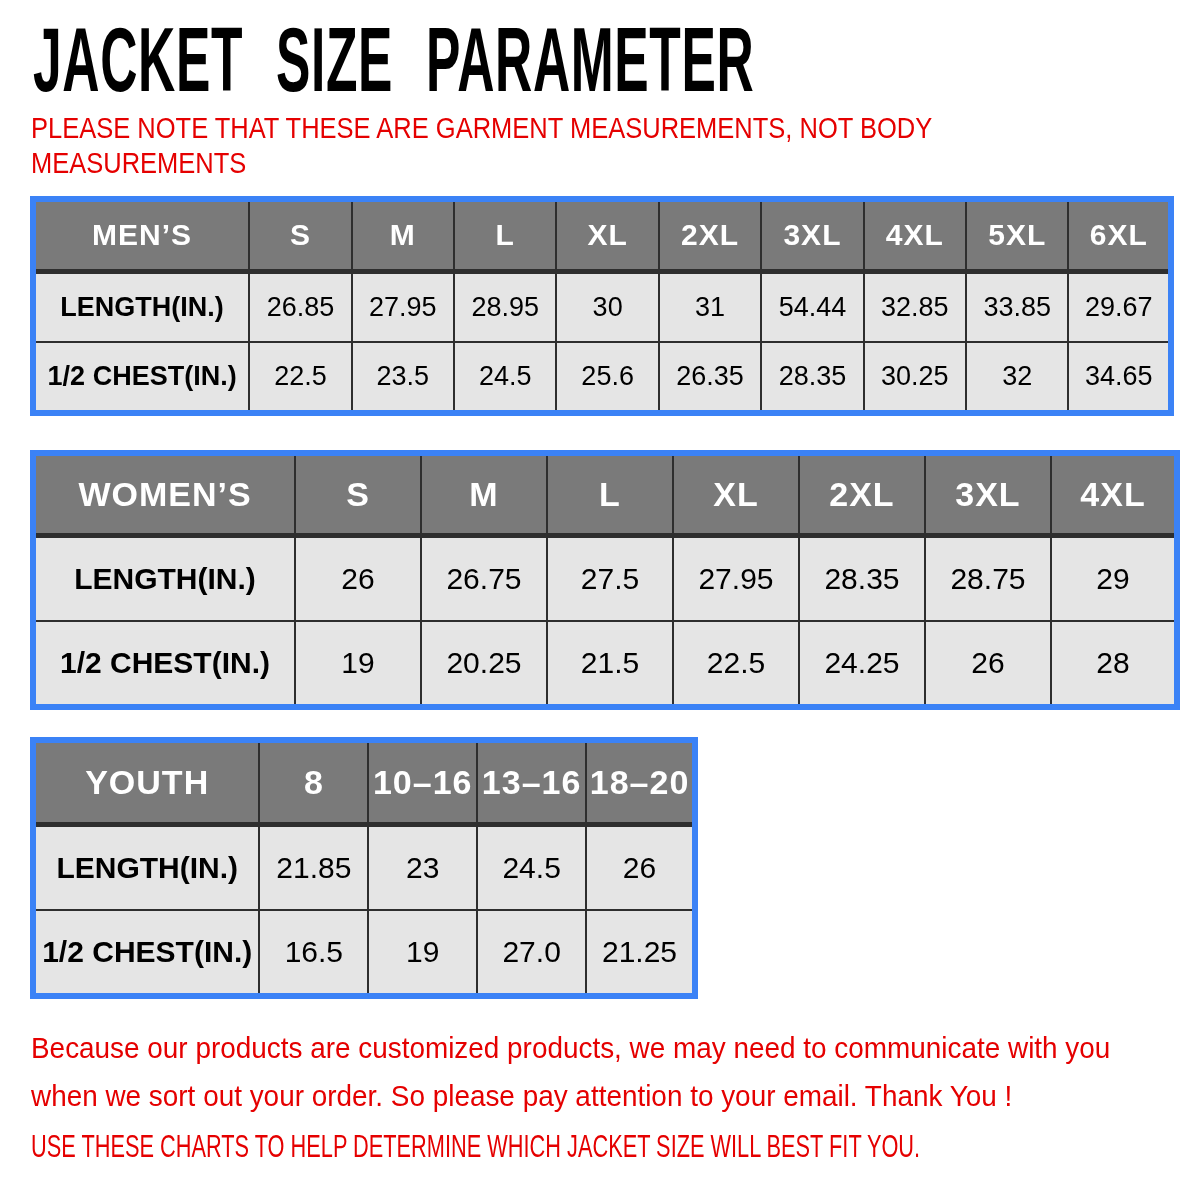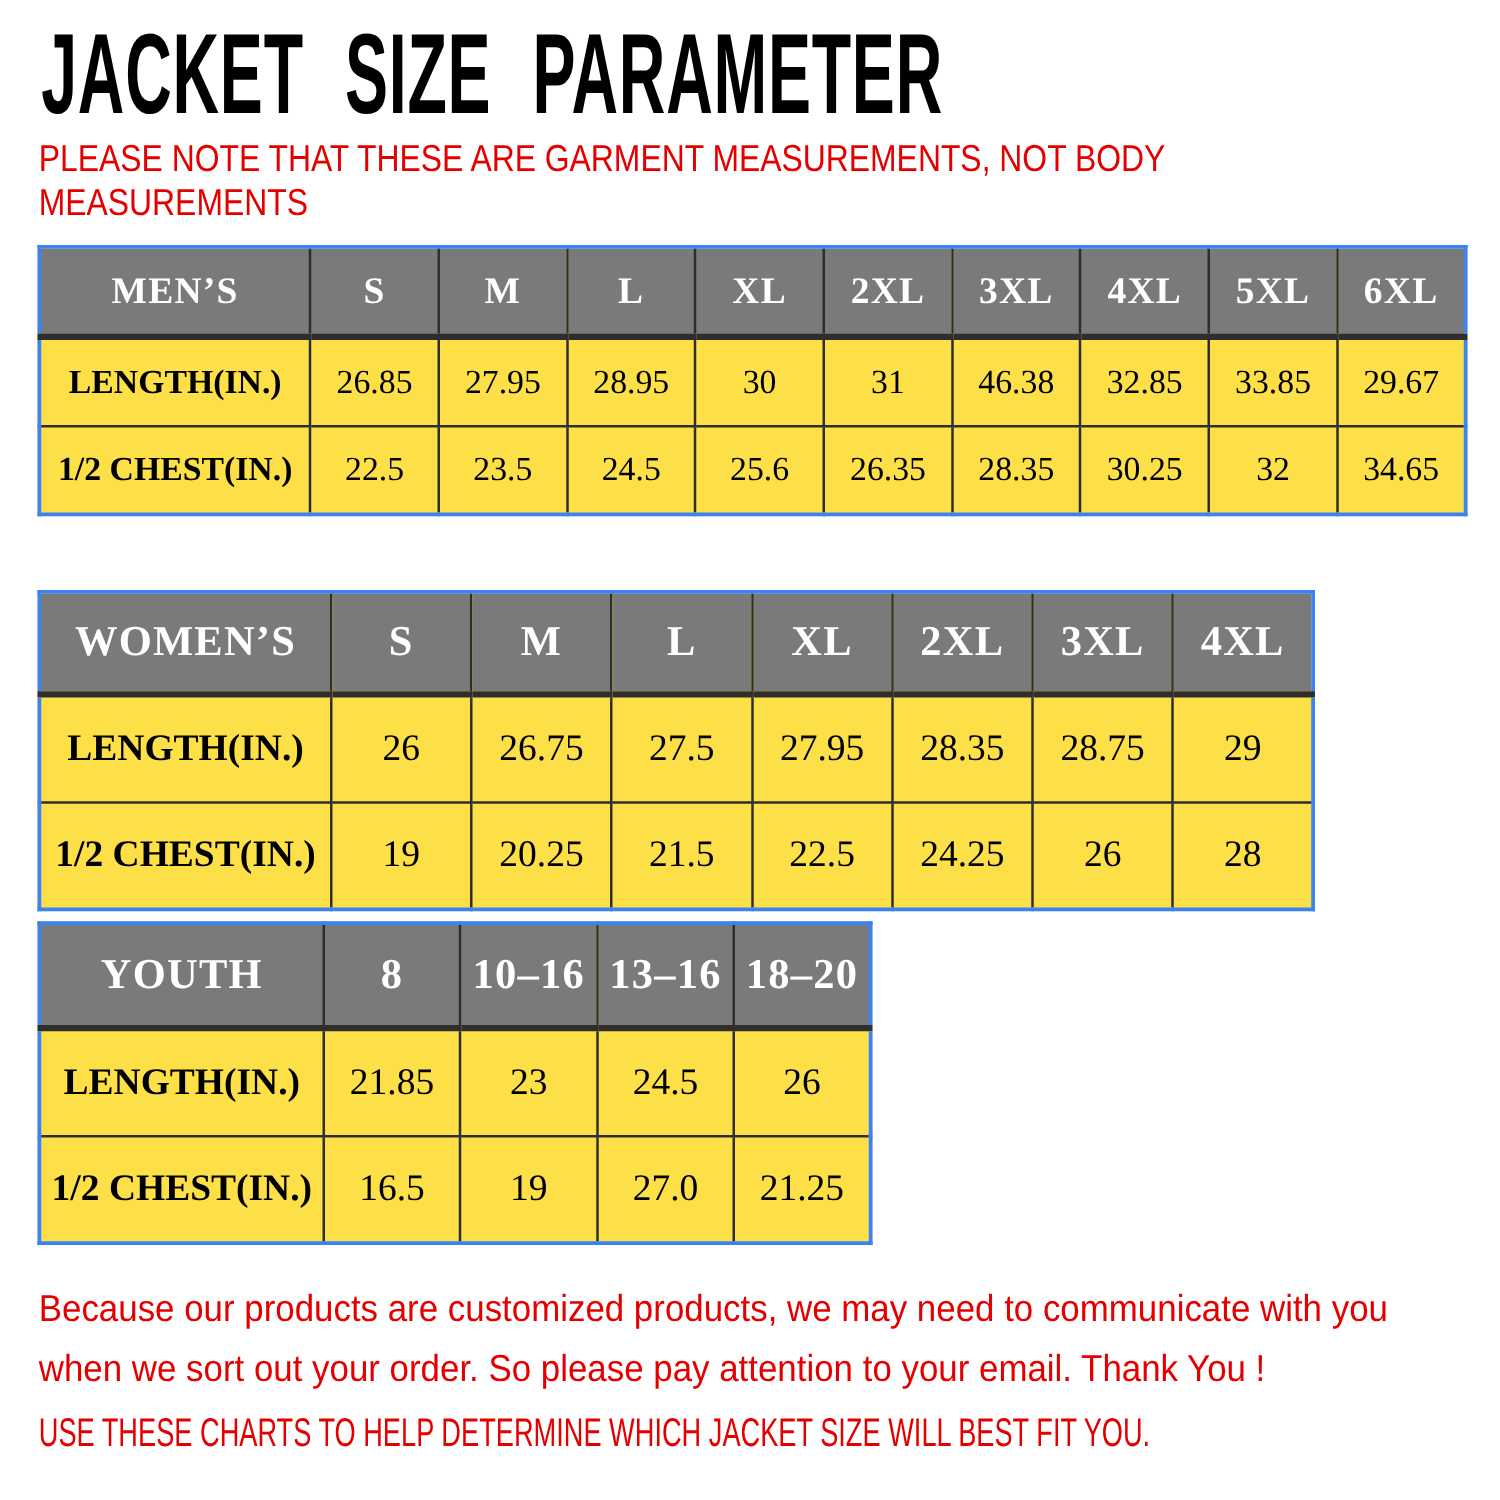--- a/index.html
+++ b/index.html
@@ -42,23 +42,22 @@
     white-space: nowrap;
     transform: scaleX(0.85);
     transform-origin: left top;
   }
 
   
   table.sizes {
     position: absolute;
     border-collapse: collapse;
     table-layout: fixed;
-    border: 3px solid #3b82f6;
-    background: #fde047;
-    font-family: Liberation Serif, serif;
+    border: 6px solid #3b82f6;
+    background: #e5e5e5;
   }
   table.sizes th, table.sizes td {
     border: 2px solid #2e2e2e;
     text-align: center;
     vertical-align: middle;
     padding: 0;
     overflow: hidden;
     color: #000000;
   }
   table.sizes thead th {
@@ -70,21 +69,21 @@
   }
   table.sizes tbody td:first-child { font-weight: bold; }
 
   .mens   { left: 30px; top: 196px; width: 1144px; }
   .mens   thead tr { height: 72px; }
   .mens   tbody tr { height: 71px; }
   .mens   thead th { font-size: 30px; }
   .mens   tbody td { font-size: 27px; }
   .mens   th:first-child { width: 19%; }
 
-  .womens { left: 30px; top: 472px; width: 1022px; }
+  .womens { left: 30px; top: 450px; width: 1150px; }
   .womens thead tr { height: 82px; }
   .womens tbody tr { height: 86px; }
   .womens thead th { font-size: 34px; }
   .womens tbody td { font-size: 30px; }
   .womens th:first-child { width: 22.9%; }
 
   .youth  { left: 30px; top: 737px; width: 668px; }
   .youth  thead tr { height: 84px; }
   .youth  tbody tr { height: 86px; }
   .youth  thead th { font-size: 34px; }
@@ -143,21 +142,21 @@
         </tr>
       </thead>
       <tbody>
         <tr>
           <td>LENGTH(IN.)</td>
           <td>26.85</td>
           <td>27.95</td>
           <td>28.95</td>
           <td>30</td>
           <td>31</td>
-          <td>46.38</td>
+          <td>54.44</td>
           <td>32.85</td>
           <td>33.85</td>
           <td>29.67</td>
         </tr>
         <tr>
           <td>1/2 CHEST(IN.)</td>
           <td>22.5</td>
           <td>23.5</td>
           <td>24.5</td>
           <td>25.6</td>

